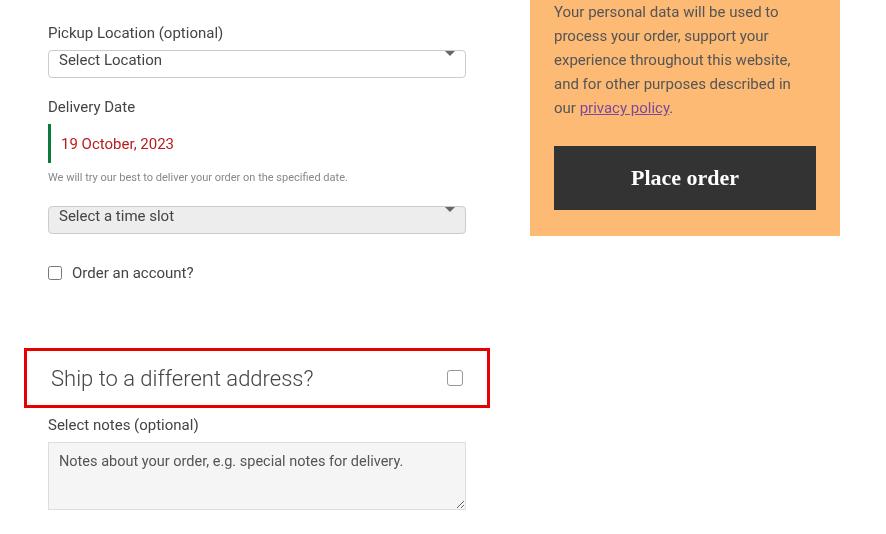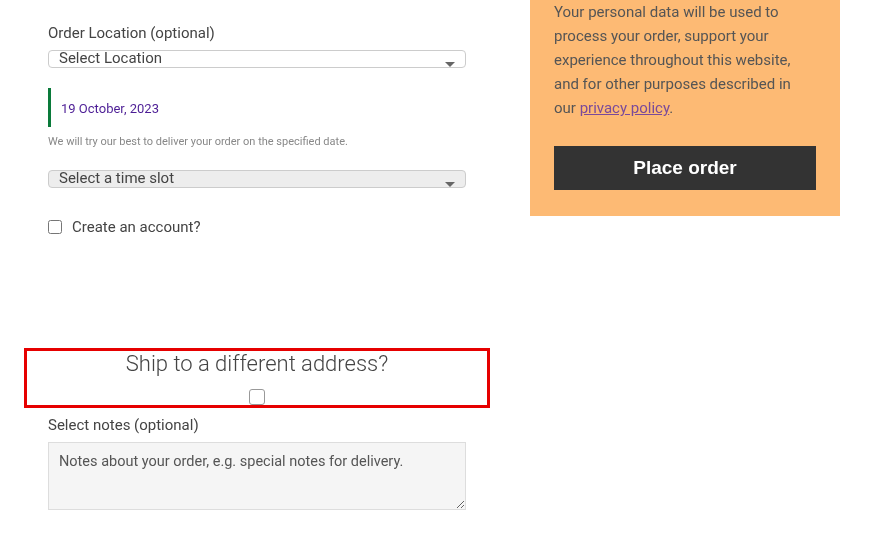--- a/index.html
+++ b/index.html
@@ -19,24 +19,24 @@
     }
     .field-label {
       font-size: 15px;
       color: #444;
       margin-bottom: 8px;
     }
     .select-wrap {
       position: relative;
       border: 1px solid #ccc;
       border-radius: 4px;
-      height: 18px;
+      height: 28px;
       background: #fff;
       display: flex;
-      align-items: flex-end;
+      align-items: flex-start;
       padding: 0 10px;
       cursor: pointer;
     }
     .select-wrap.gray {
       background: #ededed;
     }
     .select-text {
       font-size: 15px;
       color: #444;
       flex: 1;
@@ -48,22 +48,22 @@
       border-right: 5px solid transparent;
       border-top: 5px solid #666;
     }
     .date-input-wrap {
       border-left: 3px solid #0a7a3a;
       padding: 10px 0 10px 10px;
       margin-top: 6px;
       margin-bottom: 8px;
     }
     .date-input {
-      font-size: 13px;
-      color: #4c1d95;
+      font-size: 15px;
+      color: #b91c1c;
       border: none;
       outline: none;
       background: transparent;
     }
     .hint-text {
       font-size: 11px;
       color: #888;
       margin-bottom: 22px;
     }
     .block-gap { margin-bottom: 20px; }
@@ -86,21 +86,20 @@
       position: absolute;
       left: 24px;
       top: 348px;
       width: 466px;
       height: 60px;
       border: 3px solid #e60000;
       display: flex;
       align-items: center;
       justify-content: space-between;
       padding: 0 24px;
-      flex-direction: column;
     }
     .ship-box-title {
       font-size: 22px;
       font-weight: 300;
       color: #444;
     }
     .ship-checkbox {
       width: 16px;
       height: 16px;
       border: 1px solid #999;
@@ -141,58 +140,60 @@
       line-height: 1.6;
       color: #555;
       margin-bottom: 26px;
     }
     .privacy-text a {
       color: #7a4a9a;
       text-decoration: underline;
     }
     .place-order-btn {
       width: 100%;
-      height: 44px;
+      height: 64px;
       background: #333;
       color: #fff;
       border: none;
-      font-size: 19px;
+      font-size: 22px;
       font-weight: 700;
       cursor: pointer;
+      font-family: Liberation Serif, serif;
     }
   </style>
 </head>
 <body>
 
 <div class="left-col">
   <div class="block-gap">
-    <div class="field-label">Order Location (optional)</div>
+    <div class="field-label">Pickup Location (optional)</div>
     <div class="select-wrap">
       <span class="select-text">Select Location</span>
       <span class="chevron"></span>
     </div>
   </div>
 
   <div>
+    <div class="field-label">Delivery Date</div>
     <div class="date-input-wrap">
       <span class="date-input">19 October, 2023</span>
     </div>
     <div class="hint-text">We will try our best to deliver your order on the specified date.</div>
   </div>
 
   <div>
     <div class="select-wrap gray">
       <span class="select-text">Select a time slot</span>
       <span class="chevron"></span>
     </div>
   </div>
 
   <div class="checkbox-row">
     <input type="checkbox" style="">
-    <label>Create an account?</label>
+    <label>Order an account?</label>
   </div>
 </div>
 
 <div class="ship-box">
   <span class="ship-box-title">Ship to a different address?</span>
   <span class="ship-checkbox"></span>
 </div>
 
 <div class="order-notes-section">
   <div class="field-label">Select notes (optional)</div>

